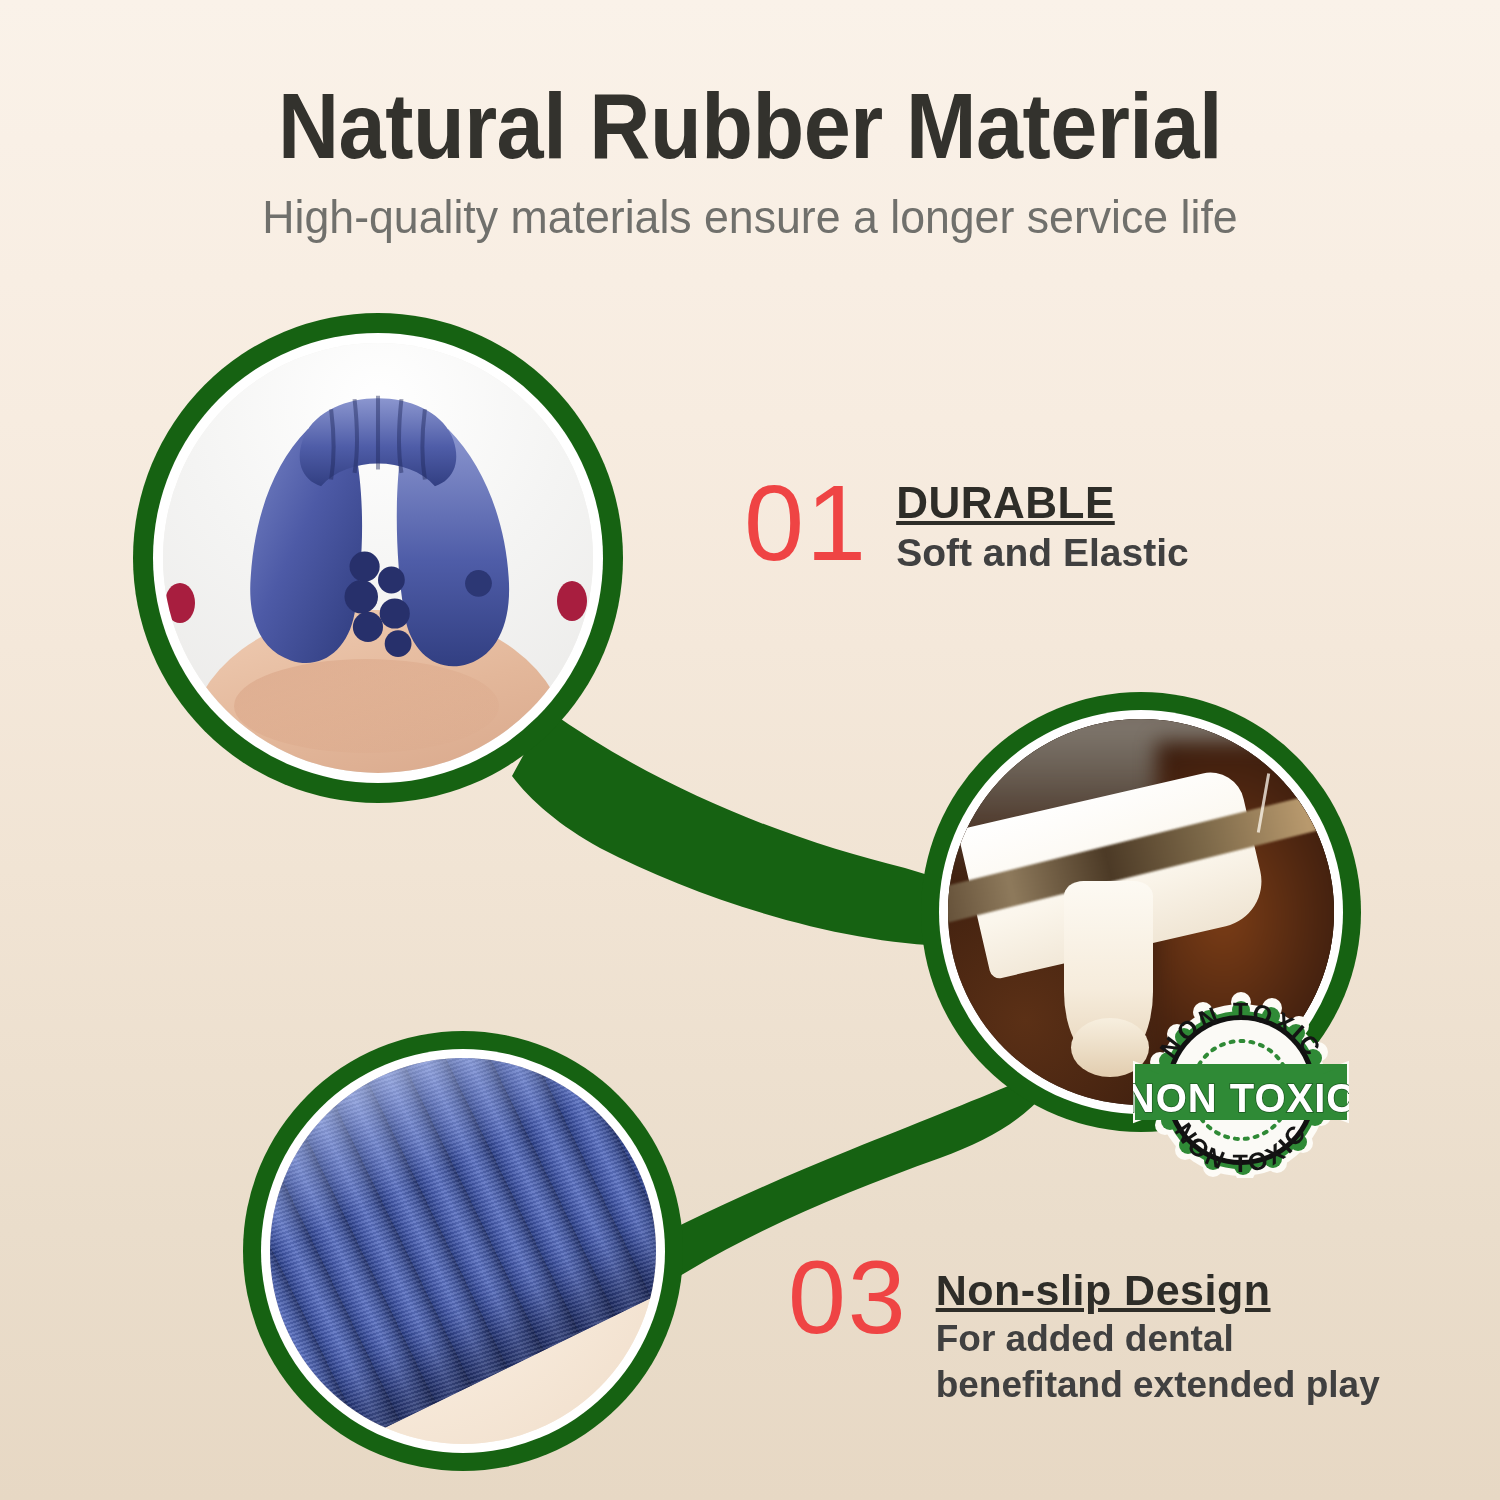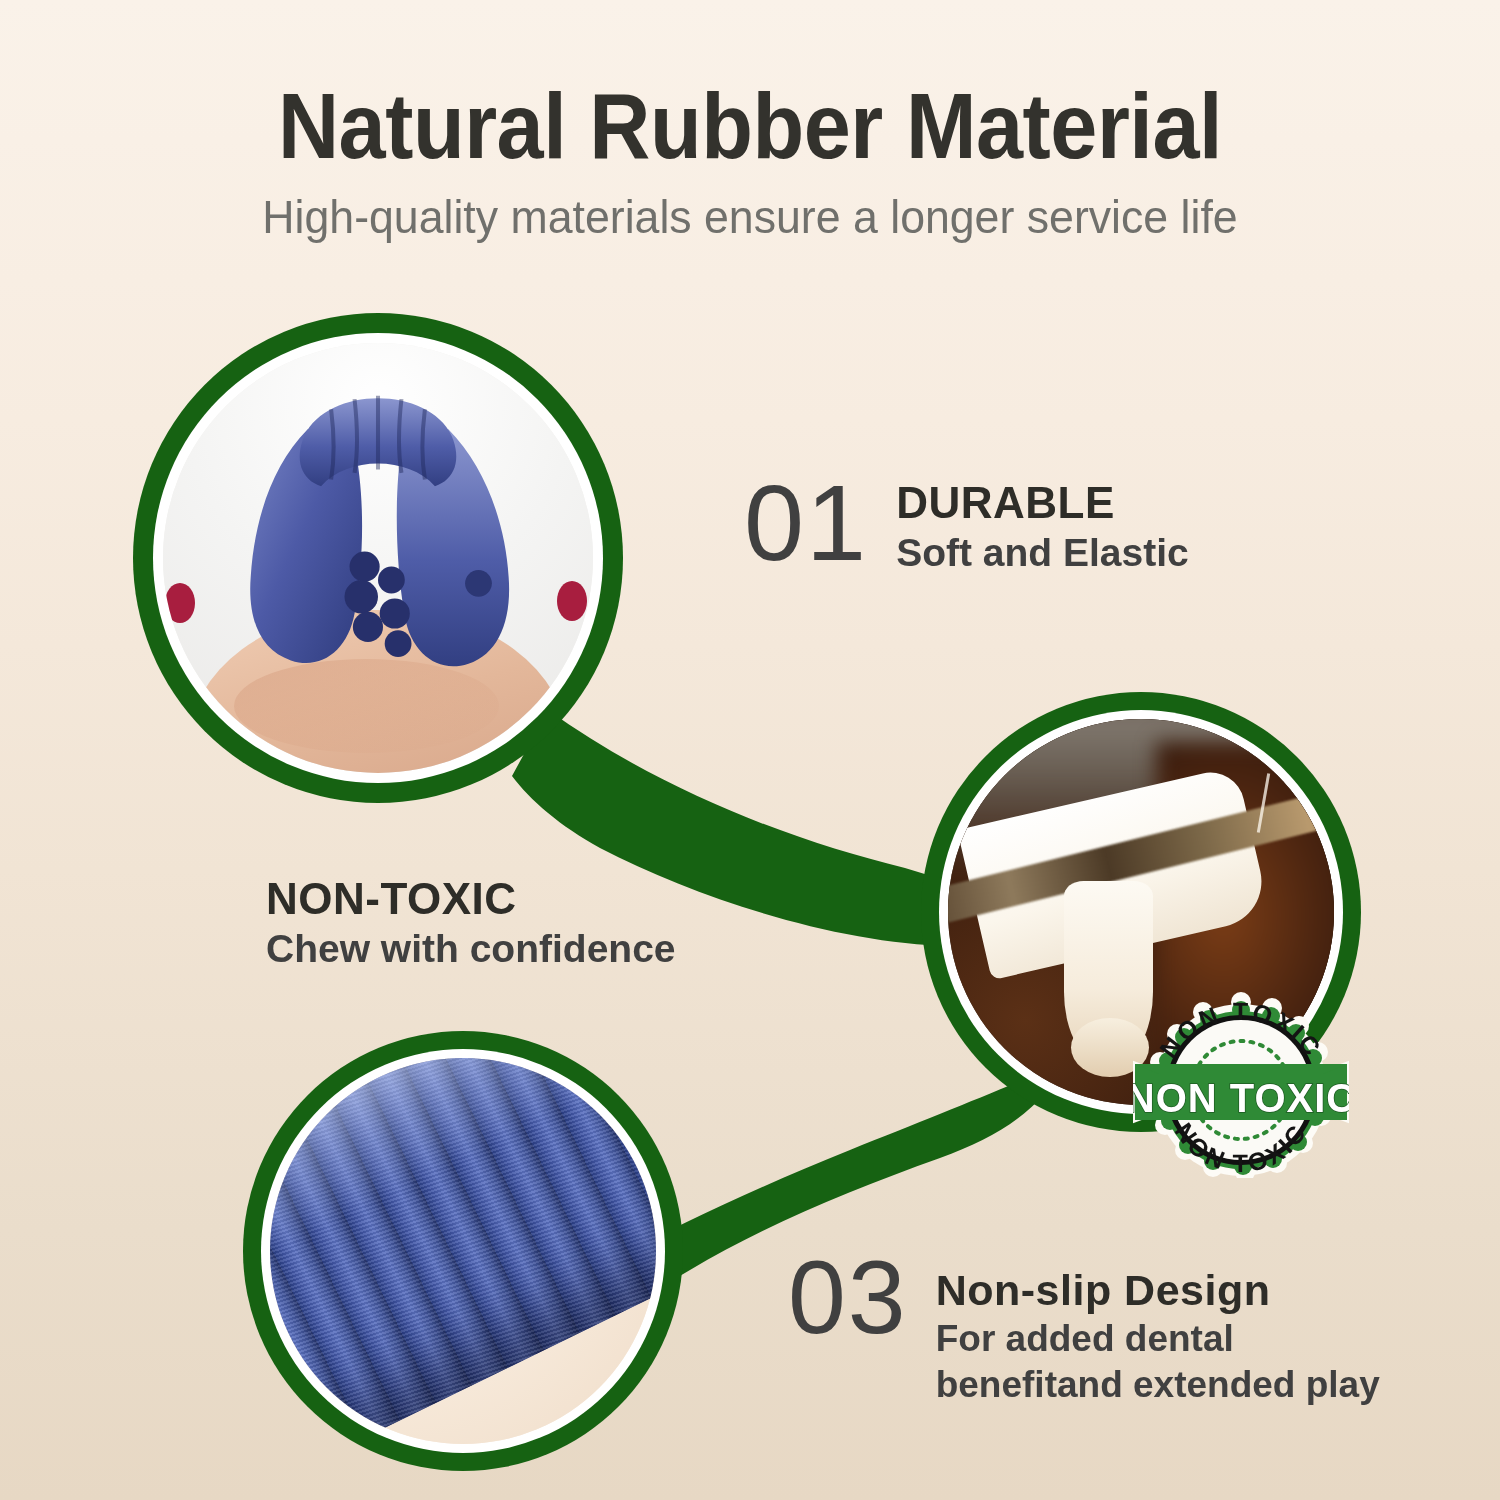--- a/index.html
+++ b/index.html
@@ -227,36 +227,37 @@
   .feature {
     position: absolute;
     display: flex;
     align-items: flex-start;
     z-index: 20;
   }
   .feature .num {
     font-family: "Liberation Sans", sans-serif;
     font-size: 108px;
     font-weight: 300;
-    color: #404040;
+    color: #ef4444;
     line-height: 0.95;
     letter-spacing: 2px;
     text-align: center;
   }
   .feature .txt {
     padding-left: 28px;
     padding-top: 8px;
   }
   .feature .head {
     font-family: "Liberation Sans", sans-serif;
     font-size: 44px;
     font-weight: bold;
     color: #2e2d28;
     line-height: 1.06;
     letter-spacing: 0.5px;
+    text-decoration: underline;
   }
   .feature .sub {
     font-family: "Liberation Sans", sans-serif;
     font-size: 39px;
     font-weight: bold;
     color: #404040;
     line-height: 1.14;
     padding-top: 4px;
   }
 
@@ -457,24 +458,20 @@
 
   <div class="feature" id="feature-1">
     <div class="num">01</div>
     <div class="txt">
       <div class="head">DURABLE</div>
       <div class="sub">Soft and Elastic</div>
     </div>
   </div>
 
   <div class="feature" id="feature-2">
-    <div class="txt">
-      <div class="head">NON-TOXIC</div>
-      <div class="sub">Chew with confidence</div>
-    </div>
   </div>
 
   <div class="feature" id="feature-3">
     <div class="num">03</div>
     <div class="txt">
       <div class="head">Non-slip Design</div>
       <div class="sub">For added dental</div>
       <div class="sub">benefitand extended play</div>
     </div>
   </div>

